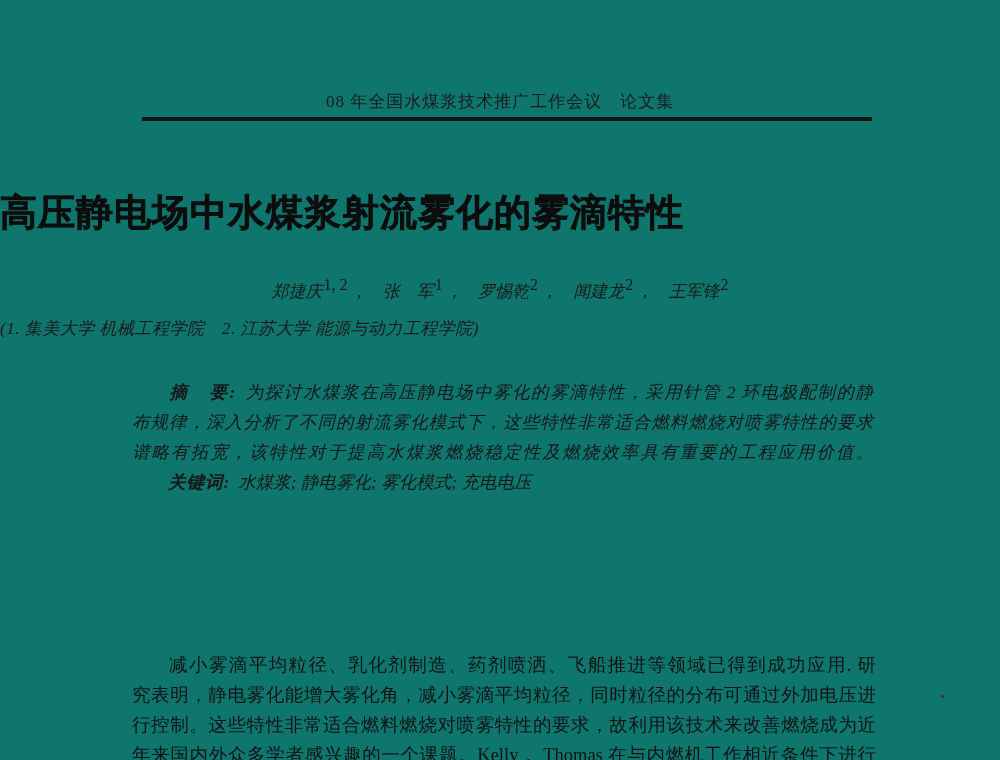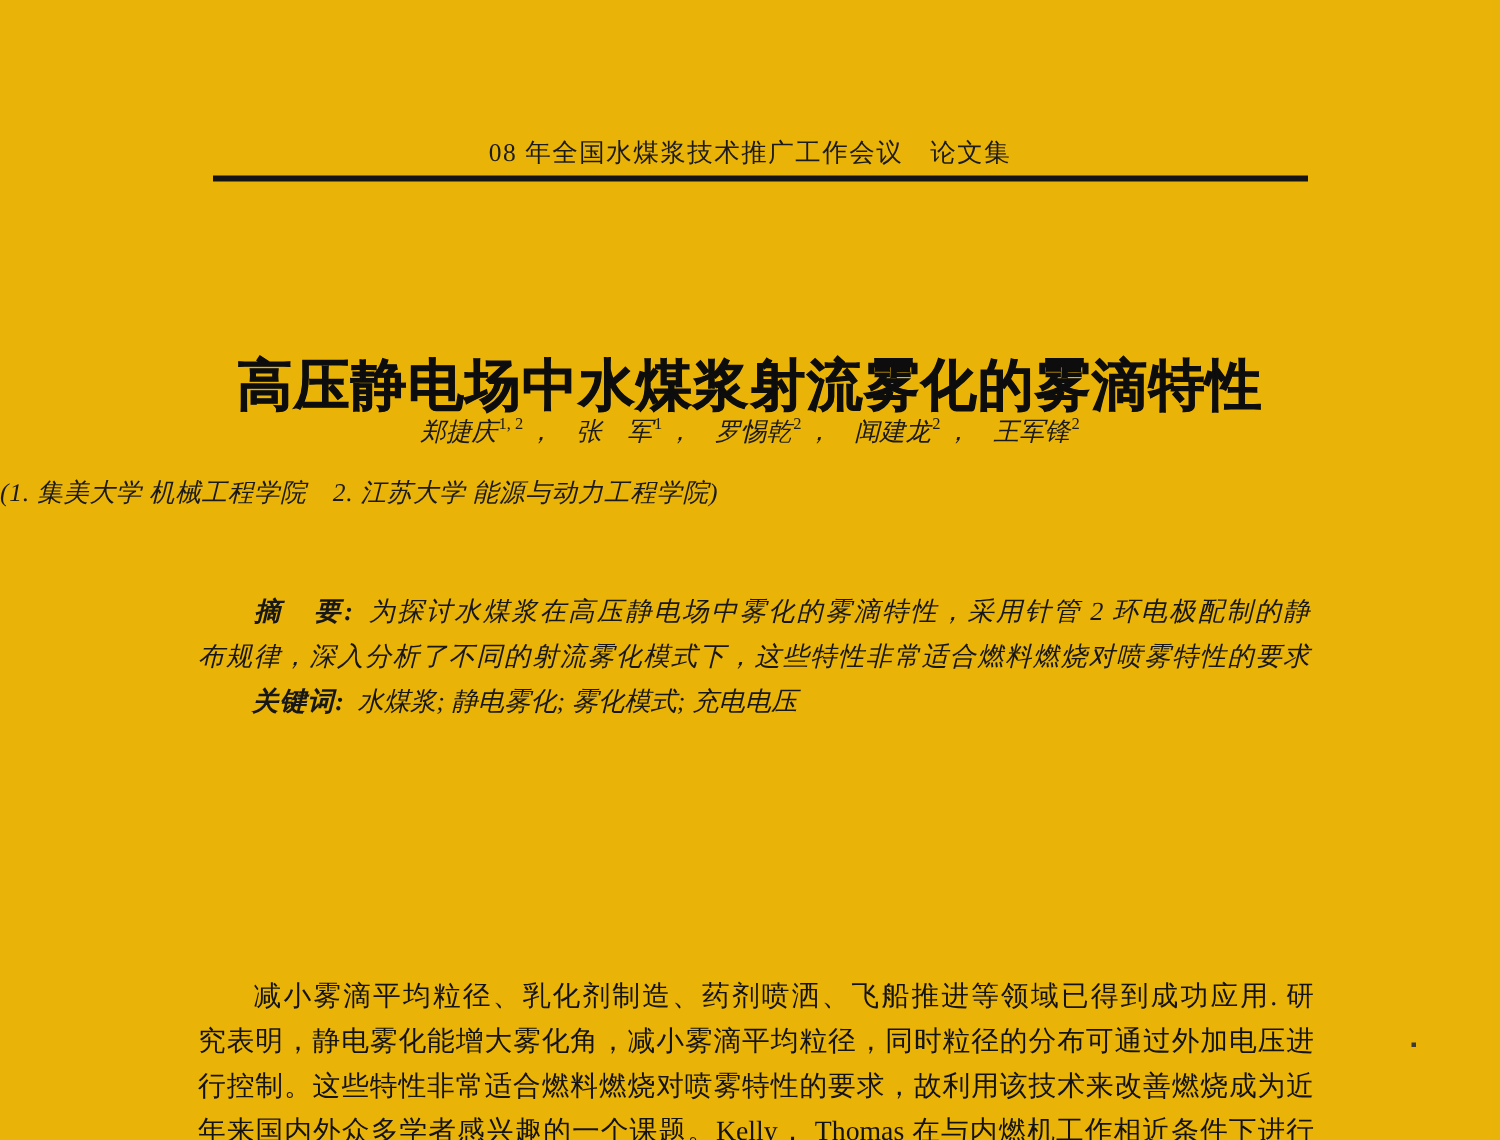--- a/index.html
+++ b/index.html
@@ -4,55 +4,55 @@
 <style>
   * { margin: 0; padding: 0; box-sizing: border-box; }
   html, body { width: 1000px; height: 760px; }
   body {
     background: #ffffff;
     font-family: "Liberation Serif", "DejaVu Serif", serif;
     color: #161616;
     overflow: hidden;
     position: relative;
   }
-  .page { position: absolute; inset: 0; background: #eab308; }
+  .page { position: absolute; inset: 0; background: #0f766e; }
 
   .header-text {
     position: absolute; top: 90px; left: 0; width: 100%;
     text-align: center; font-size: 17px; letter-spacing: 1px; color: #1b1b1b;
   }
   .header-rule {
     position: absolute; top: 117px; left: 142px; width: 730px; height: 4px;
     background: #141414;
   }
 
   .paper-title {
     position: absolute; top: 188px; left: 0; width: 100%;
-    text-align: center;
+    text-align: left;
     font-family: "Liberation Sans", "DejaVu Sans", sans-serif;
-    font-weight: bold; font-size: 37px; letter-spacing: 1px; color: #0d0d0d; margin-top: 44px;
+    font-weight: bold; font-size: 37px; letter-spacing: 1px; color: #0d0d0d;
     -webkit-text-stroke: 0.6px #0d0d0d;
   }
 
   .byline {
     position: absolute; top: 276px; left: 0; width: 100%;
     text-align: center; font-size: 17px; font-style: italic; color: #1a1a1a;
   }
   .byline .author { white-space: nowrap; }
-  .byline sup { font-size: 11px; font-style: normal; vertical-align: super; margin-left: 1px; font-family: Liberation Serif, serif; }
+  .byline sup { font-size: 16px; font-style: normal; vertical-align: super; margin-left: 1px; font-family: Liberation Serif, serif; }
   .byline .sep { margin: 0 11px 0 3px; }
 
   .affiliation {
     position: absolute; top: 317px; left: 0; width: 100%;
     font-size: 17px; font-style: italic; color: #1a1a1a;
     letter-spacing: 0.5px;
   }
 
   .abstract-block {
-    position: absolute; top: 392px; left: 132px; width: 741px;
+    position: absolute; top: 377px; left: 132px; width: 741px;
     font-size: 17.5px; font-style: italic; line-height: 30px; color: #171717;
   }
   .jline { text-align: justify; text-align-last: justify; }
   .abs-first { text-indent: 0; }
   .abs-first b, .kw-line b { font-style: italic; letter-spacing: 1px; margin-right: 8px; }
   .indent-lead { display: inline-block; width: 36px; }
   .kw-line { padding-left: 36px; }
 
   .body-block {
     position: absolute; top: 650px; left: 132px; width: 744px;
@@ -85,20 +85,21 @@
   </div>
 
   <div class="affiliation">(1. 集美大学 机械工程学院　2. 江苏大学 能源与动力工程学院)</div>
 
   <div class="abstract-block">
     <div class="jline abs-first">
       <span class="indent-lead"></span><b>摘　要:</b><span>为探讨水煤浆在高压静电场中雾化的雾滴特性，采用针管 2 环电极配制的静</span>
     </div>
     <div>
         <div class="jline">布规律，深入分析了不同的射流雾化模式下，这些特性非常适合燃料燃烧对喷雾特性的要求</div>
+        <div class="jline">谱略有拓宽，该特性对于提高水煤浆燃烧稳定性及燃烧效率具有重要的工程应用价值。</div>
       </div>
     <div class="kw-line">
       <b>关键词:</b><span>水煤浆; 静电雾化; 雾化模式; 充电电压</span>
     </div>
   </div>
 
   <div class="body-block">
       <div class="jline">减小雾滴平均粒径、乳化剂制造、药剂喷洒、飞船推进等领域已得到成功应用. 研</div>
       <div class="jline">究表明，静电雾化能增大雾化角，减小雾滴平均粒径，同时粒径的分布可通过外加电压进</div>
       <div class="jline">行控制。这些特性非常适合燃料燃烧对喷雾特性的要求，故利用该技术来改善燃烧成为近</div>

